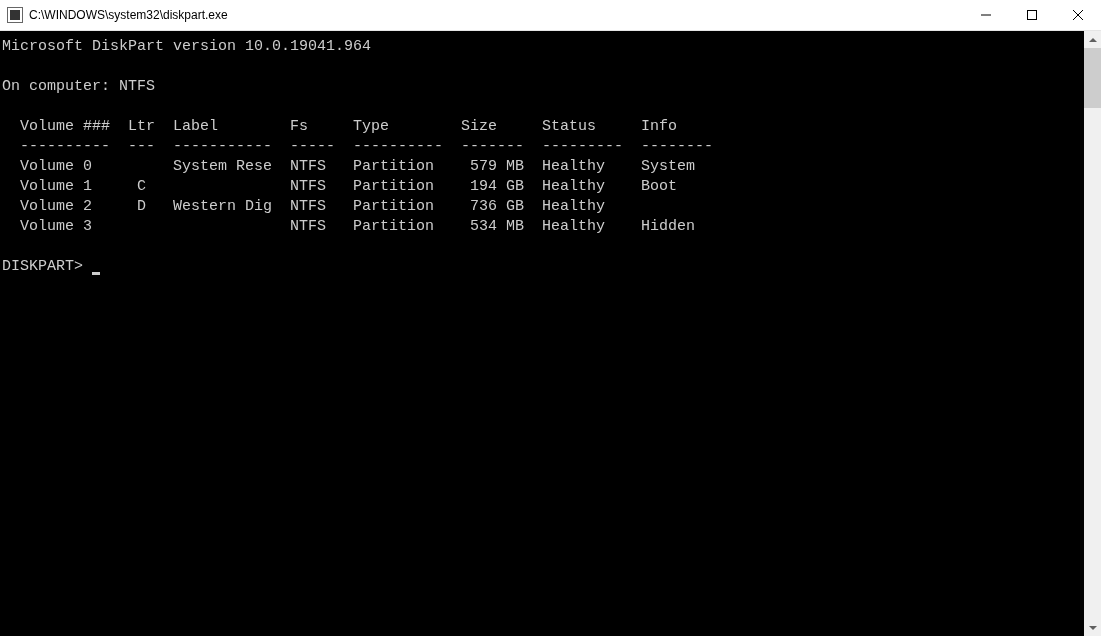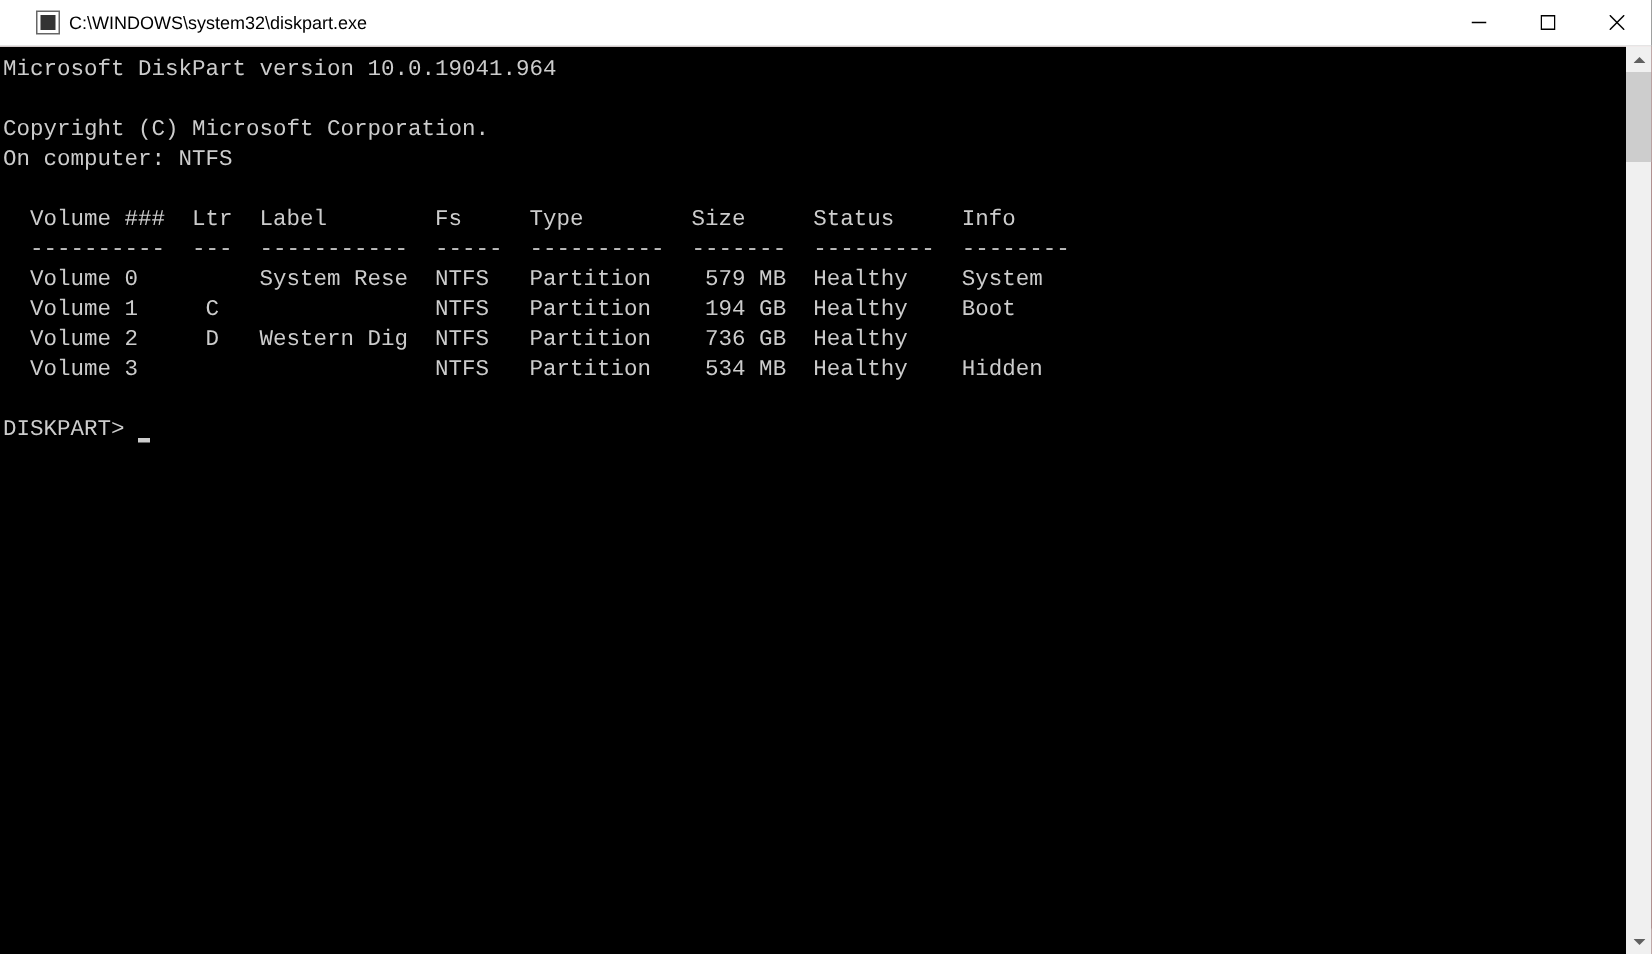--- a/index.html
+++ b/index.html
@@ -11,21 +11,21 @@
       overflow: hidden;
       display: flex;
       flex-direction: column;
     }
     .titlebar {
       height: 31px;
       background: #ffffff;
       border-bottom: 1px solid #e5e5e5;
       display: flex;
       align-items: center;
-      padding-left: 24px;
+      padding-left: 7px;
       position: relative;
     }
     .titlebar-icon {
       width: 16px;
       height: 16px;
       margin-right: 6px;
       border: 1px solid #666;
       background: #fff;
       position: relative;
     }
@@ -51,21 +51,21 @@
       height: 100%;
       display: flex;
       align-items: center;
       justify-content: center;
       cursor: pointer;
     }
     .titlebar-btn svg { width: 10px; height: 10px; }
     .content-wrap {
       flex: 1;
       display: flex;
-      background: #ef4444;
+      background: #bef264;
     }
     .console {
       flex: 1;
       background: #000;
       color: #cccccc;
       font-family: Consolas, 'Courier New', monospace;
       font-size: 15px;
       line-height: 20px;
       padding: 6px 2px 2px 2px;
       white-space: pre;
@@ -126,21 +126,21 @@
       <svg viewBox="0 0 10 10">
           <line x1="0" y1="0" x2="10" y2="10" stroke="#000" stroke-width="1"></line>
           <line x1="10" y1="0" x2="0" y2="10" stroke="#000" stroke-width="1"></line>
         </svg>
     </div>
   </div>
 </div>
 
 <div class="content-wrap">
   <div class="console"><div>Microsoft DiskPart version 10.0.19041.964</div>
-<div>Copyright (C) Microsoft Corporation.</div><div>On computer: NTFS</div>
+<div>On computer: NTFS</div>
 <div>  Volume ###  Ltr  Label        Fs     Type        Size     Status     Info</div><div>  ----------  ---  -----------  -----  ----------  -------  ---------  --------</div><div>  Volume 0         System Rese  NTFS   Partition    579 MB  Healthy    System</div><div>  Volume 1     C                NTFS   Partition    194 GB  Healthy    Boot</div><div>  Volume 2     D   Western Dig  NTFS   Partition    736 GB  Healthy</div><div>  Volume 3                      NTFS   Partition    534 MB  Healthy    Hidden</div>
 <span>DISKPART&gt; </span><span class="cursor-blink"></span></div>
   <div class="scrollbar">
     <div class="scroll-up">
       <svg width="8" height="4" viewBox="0 0 8 4">
           <polygon points="4,0 8,4 0,4" fill="#606060"></polygon>
         </svg>
     </div>
     <div class="scroll-thumb"></div>
     <div class="scroll-down">

